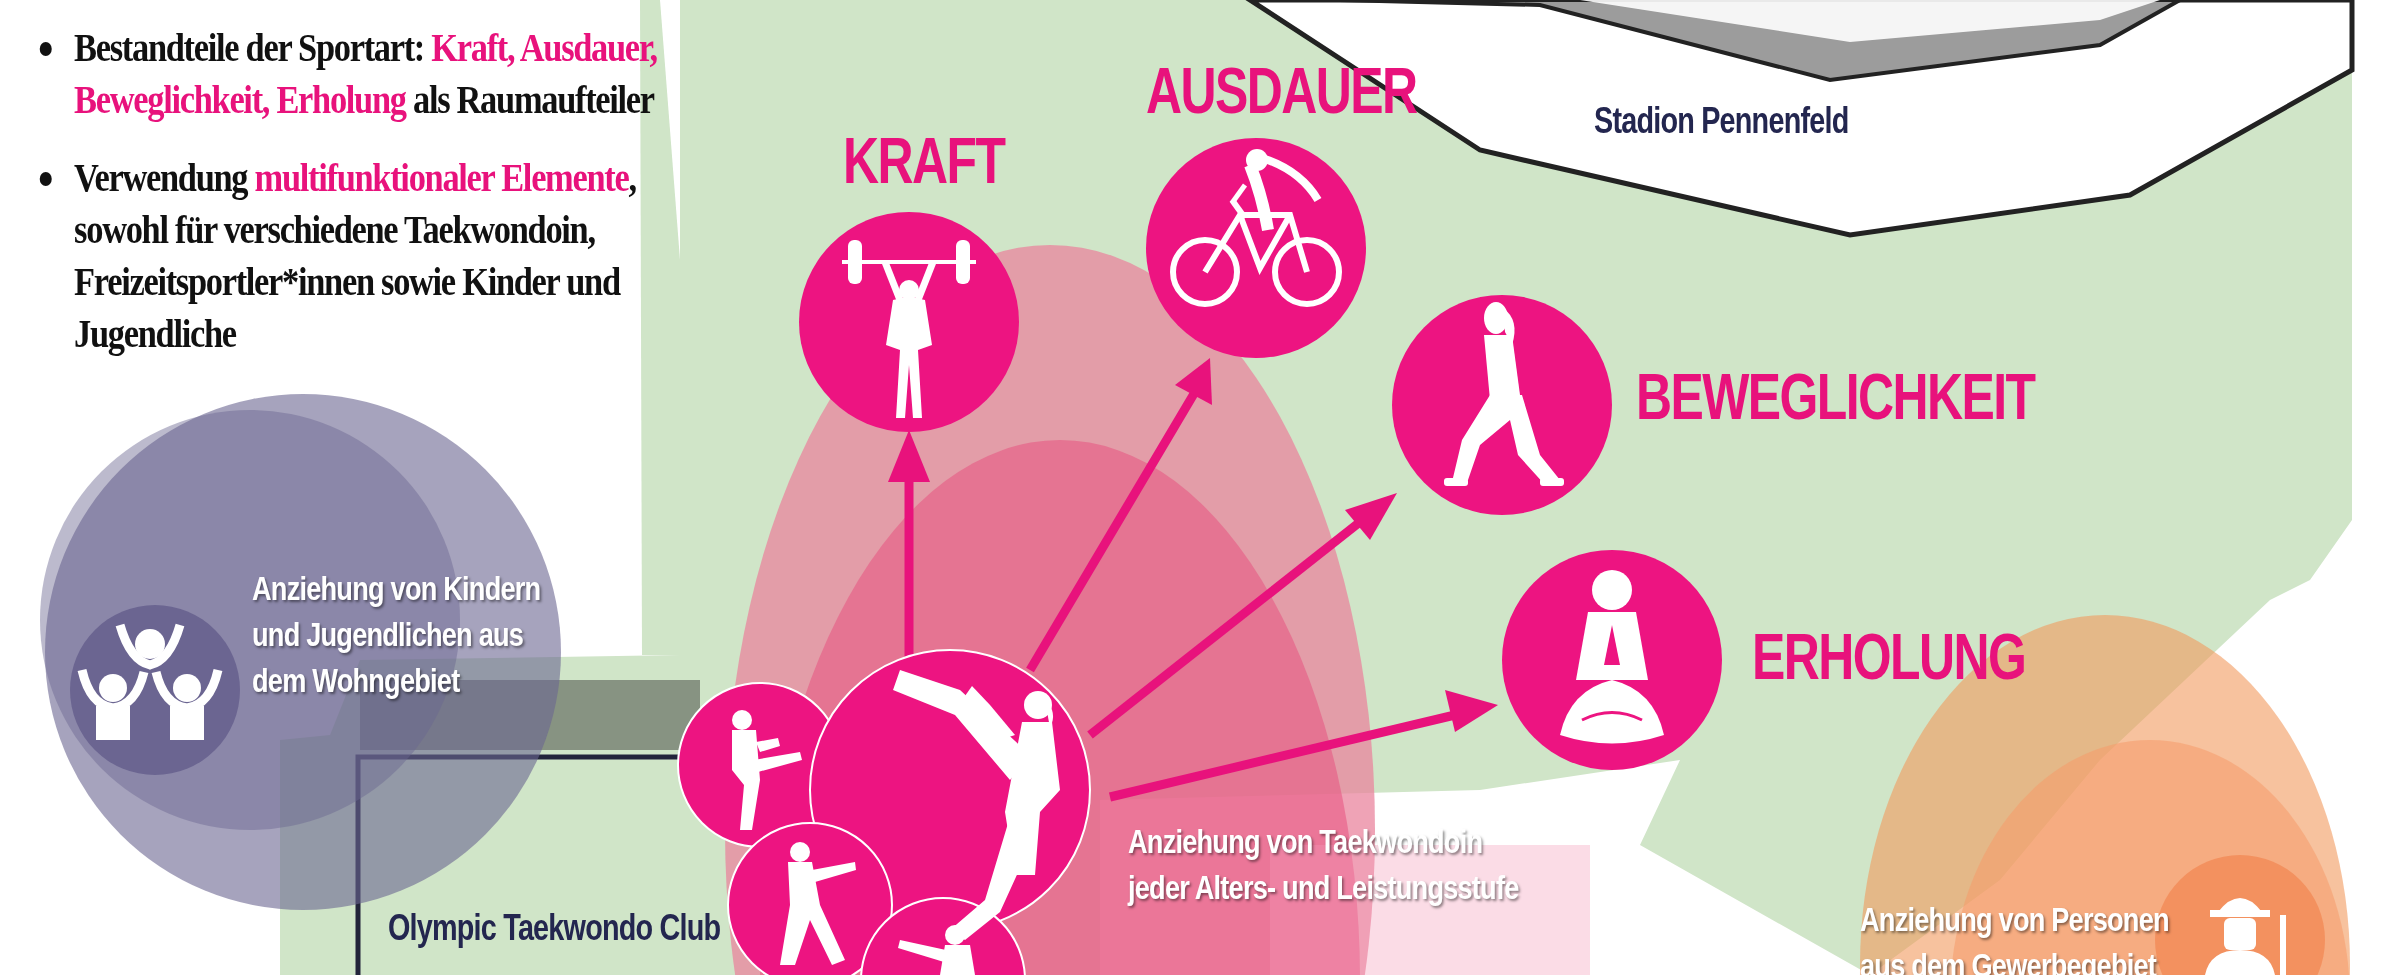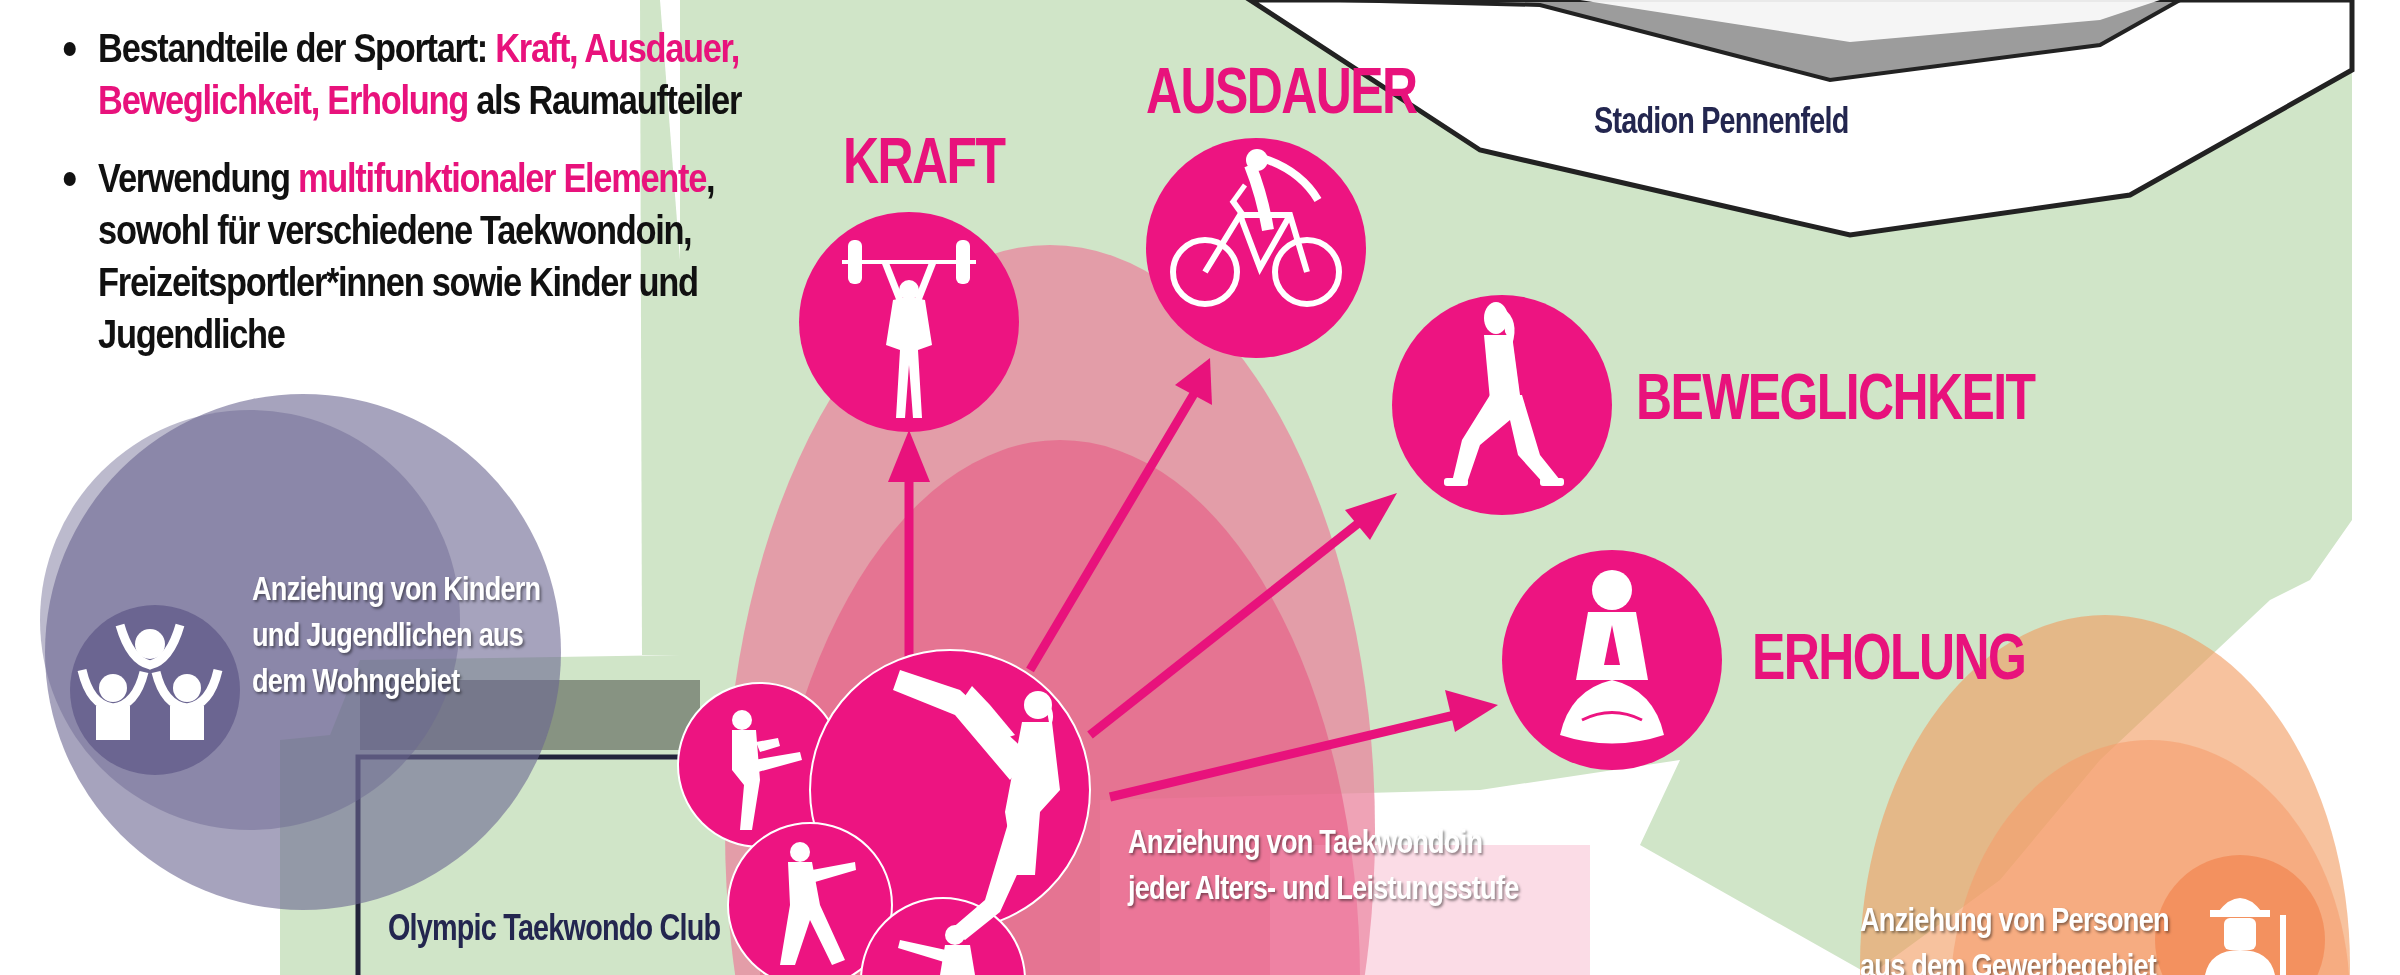--- a/index.html
+++ b/index.html
@@ -2,21 +2,21 @@
 <html><head>
 <meta charset="utf-8">
 <style>
   html, body { margin: 0; padding: 0; }
   body { width: 2400px; height: 975px; overflow: hidden; background: #ffffff; position: relative;
          font-family: "Liberation Sans", sans-serif; }
   .stage { position: absolute; left: 0; top: 0; width: 2400px; height: 975px; }
   svg.bg { position: absolute; left: 0; top: 0; }
   .abs { position: absolute; }
   .cond { font-family: "Liberation Sans", sans-serif; font-weight: bold; transform-origin: left top; white-space: nowrap; }
-  .bullets { left: 62px; top: 22px; width: 680px; }
+  .bullets { left: 38px; top: 22px; width: 680px; font-family: Liberation Serif, serif; }
   .bullet { position: relative; padding-left: 42px; margin-bottom: 26px; font-size: 40px; line-height: 52px;
             font-weight: bold; color: #111; letter-spacing: -1.5px; transform: scaleX(0.86); transform-origin: left top; width: 790px; }
   .bullet::before { content: ""; position: absolute; left: 2px; top: 20px; width: 14px; height: 14px; border-radius: 50%; background: #111; }
   .hl { color: #e8127c; }
   .cat-label { color: #e8127c; font-size: 64px; font-weight: bold; letter-spacing: -2px; transform: scaleX(0.78); transform-origin: left top; }
   .place-label { color: #23264f; font-size: 36px; font-weight: bold; letter-spacing: -1px; transform: scaleX(0.8); transform-origin: left top; }
   .attract { color: #ffffff; font-size: 34px; line-height: 46px; font-weight: bold; letter-spacing: -1px;
              transform: scaleX(0.8); transform-origin: left top; text-shadow: 2px 2px 3px rgba(0,0,0,0.45); }
 </style>
 </head>

